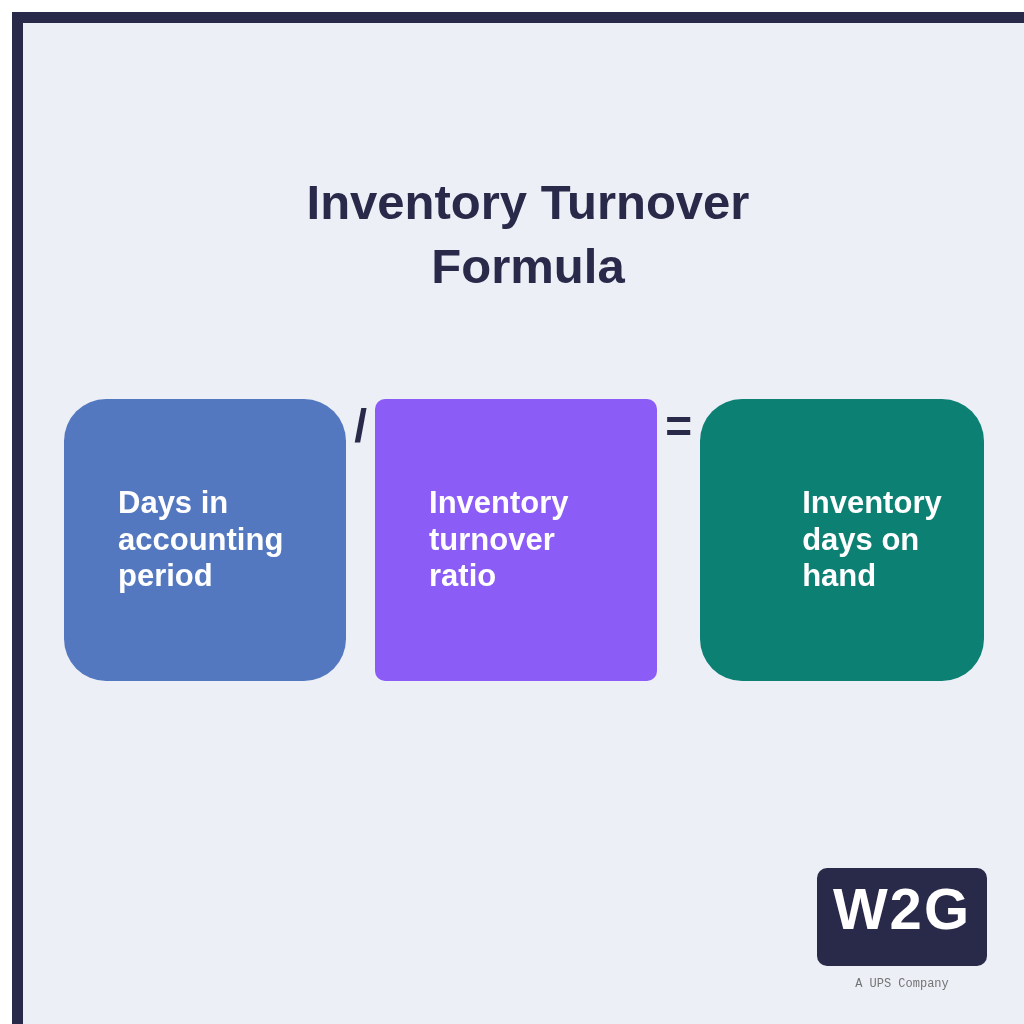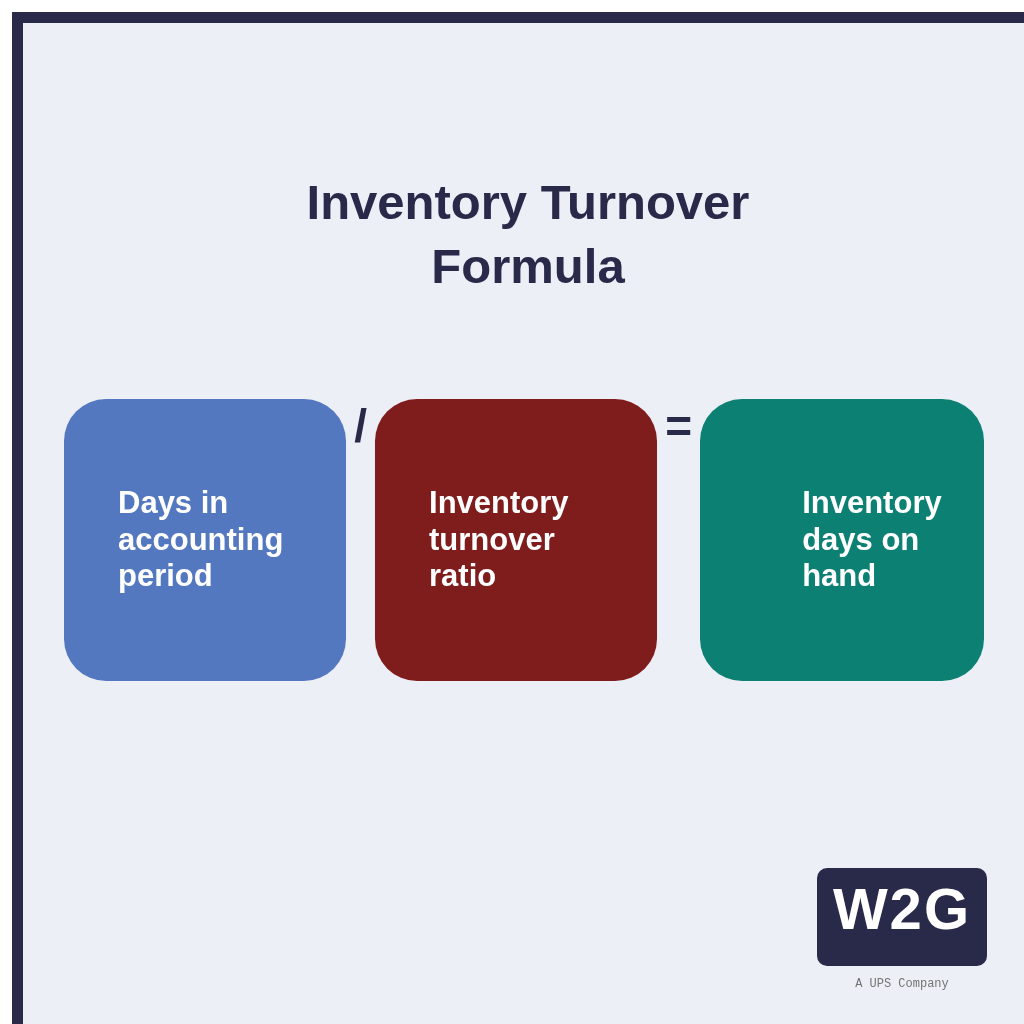--- a/index.html
+++ b/index.html
@@ -108,21 +108,21 @@
   </div>
 
   <div class="formula-row">
 
     <div class="formula-box" style="background-color: rgb(84, 120, 192);">
       <div class="box-label">Days in accounting period</div>
     </div>
 
     <div class="operator">/</div>
 
-    <div class="formula-box" style="background-color: #7f1d1d;">
+    <div class="formula-box" style="background-color: #8b5cf6; border-radius: 10px;">
       <div class="box-label">Inventory turnover ratio</div>
     </div>
 
     <div class="operator">=</div>
 
     <div class="formula-box" style="background-color: rgb(13, 128, 116); padding-left: 48px;">
       <div class="box-label">Inventory days on hand</div>
     </div>
 
   </div>

